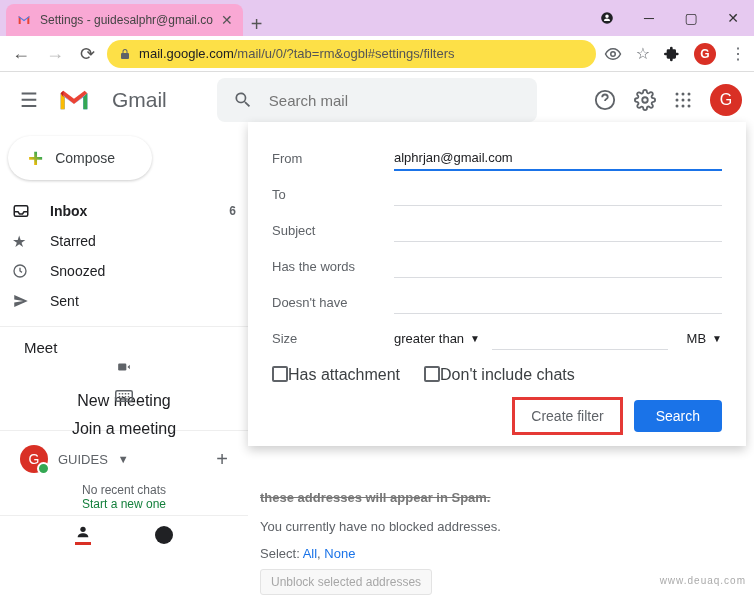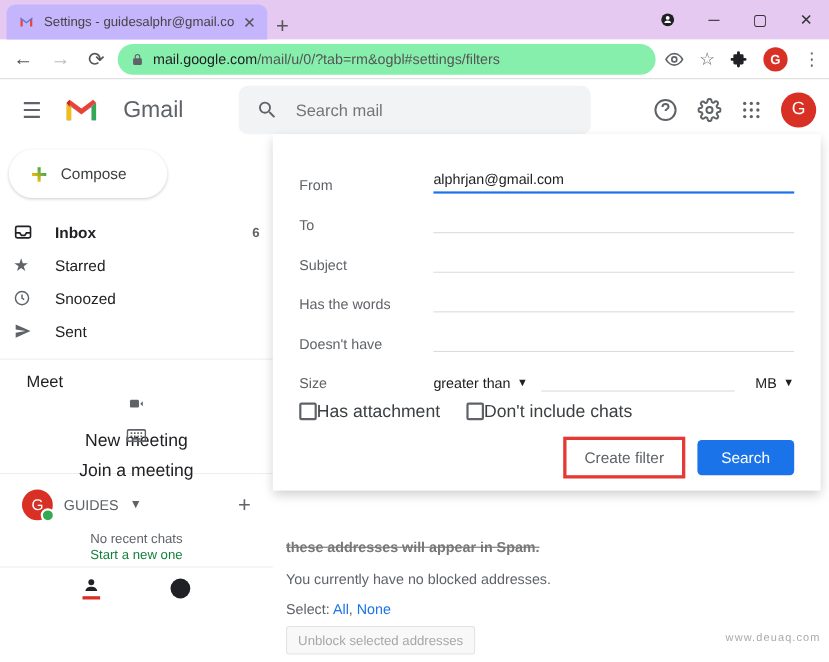--- a/index.html
+++ b/index.html
@@ -1,30 +1,30 @@
 <!DOCTYPE html>
 <html><head>
 <meta charset="utf-8">
 <style>
 * { box-sizing: border-box; margin: 0; padding: 0; font-family: Arial, "Segoe UI", sans-serif; }
 body { width: 754px; height: 602px; overflow: hidden; background: #fff; position: relative; }
 
 
 .title-bar { height: 36px; background: #e6c9f0; display: flex; align-items: flex-end; }
-.tab { background: #c4b5fd; border-radius: 8px 8px 0 0; height: 32px; margin-left: 6px; display: flex; align-items: center; padding: 0 10px; gap: 8px; font-size: 12px; color: #444; }
+.tab { background: #f9a8d4; border-radius: 8px 8px 0 0; height: 32px; margin-left: 6px; display: flex; align-items: center; padding: 0 10px; gap: 8px; font-size: 12px; color: #444; }
 .tab-favicon { width: 16px; height: 16px; }
 .tab-close { color: #555; font-size: 14px; }
 .new-tab { width: 28px; display: flex; align-items: center; justify-content: center; color: #555; font-size: 20px; }
 .win-btns { margin-left: auto; display: flex; }
 .win-btn { width: 42px; height: 36px; display: flex; align-items: center; justify-content: center; color: #333; font-size: 14px; }
 
 .addr-bar { height: 36px; background: #fff; border-bottom: 1px solid #ddd; display: flex; align-items: center; padding: 0 8px; gap: 8px; }
 .nav-btn { color: #555; font-size: 18px; padding: 4px; }
 .nav-btn.dis { color: #bbb; }
-.url-box { flex: 1; background: #86efac; border-radius: 16px; height: 28px; display: flex; align-items: center; padding: 0 12px; font-size: 13px; color: #555; gap: 8px; }
+.url-box { flex: 1; background: #fde047; border-radius: 16px; height: 28px; display: flex; align-items: center; padding: 0 12px; font-size: 13px; color: #555; gap: 8px; }
 .url-text { color: #555; }
 .url-text .dark { color: #202124; }
 .addr-icons { display: flex; gap: 14px; align-items: center; color: #5f6368; font-size: 16px; }
 .avatar-sm { width: 22px; height: 22px; border-radius: 50%; background: #d93025; color: #fff; display: flex; align-items: center; justify-content: center; font-size: 12px; font-weight: bold; }
 
 
 .gmail-header { height: 56px; display: flex; align-items: center; padding: 0 12px; gap: 12px; }
 .menu-icon { color: #5f6368; font-size: 20px; padding: 8px; }
 .logo-box { display: flex; align-items: center; gap: 22px; }
 .logo-box span.txt { font-size: 21px; color: #5f6368; }
@@ -55,21 +55,21 @@
 .hang-plus { margin-left: auto; color: #5f6368; font-size: 20px; }
 .recent-box { text-align: center; font-size: 12px; color: #5f6368; padding: 4px; }
 .recent-box .link { color: #15803d; }
 .bottom-icons { border-top: 1px solid #eee; height: 38px; display: flex; align-items: center; justify-content: center; gap: 64px; color: #5f6368; font-size: 18px; }
 .bottom-icons .active { border-bottom: 3px solid #d93025; padding-bottom: 2px; color: #202124; }
 .bottom-icons .hangouts-ic { width:18px; height:18px; background:#202124; border-radius:50%; display:inline-block; position:relative;}
 
 
 .content { flex: 1; position: relative; padding: 0 12px; font-size: 13px; color: #212121; }
 .filt-panel { position: absolute; top: -6px; left: 0; right: 8px; background: #fff; box-shadow: 0 4px 10px rgba(0,0,0,0.2); padding: 18px 24px 14px; z-index: 10; }
-.fld-row { display: flex; align-items: flex-end; height: 36px; gap: 12px; }
+.fld-row { display: flex; align-items: center; height: 36px; gap: 12px; }
 .fld-label { width: 110px; font-size: 13px; color: #5f6368; }
 .fld-input { flex: 1; border: none; border-bottom: 1px solid #dadce0; font-size: 13px; padding: 4px 0; outline: none; }
 .fld-input.active { border-bottom: 2px solid #1a73e8; color: #202124; }
 .size-sel { display: flex; align-items: center; gap: 6px; font-size: 13px; color: #202124; }
 .chk-row { display: flex; gap: 24px; align-items: center; padding: 10px 0; }
 .chk { display: flex; align-items: flex-start; font-size: 16px; color: #3c4043; }
 .chk-box { width: 16px; height: 16px; border: 2px solid #5f6368; border-radius: 2px; }
 .btn-row { display: flex; justify-content: flex-end; gap: 14px; margin-top: 6px; }
 .btn-plain { padding: 8px 16px; font-size: 14px; color: #5f6368; background: #fff; border: none; }
 .highlight-red { outline: 3px solid #e53935; text-align: center; }

